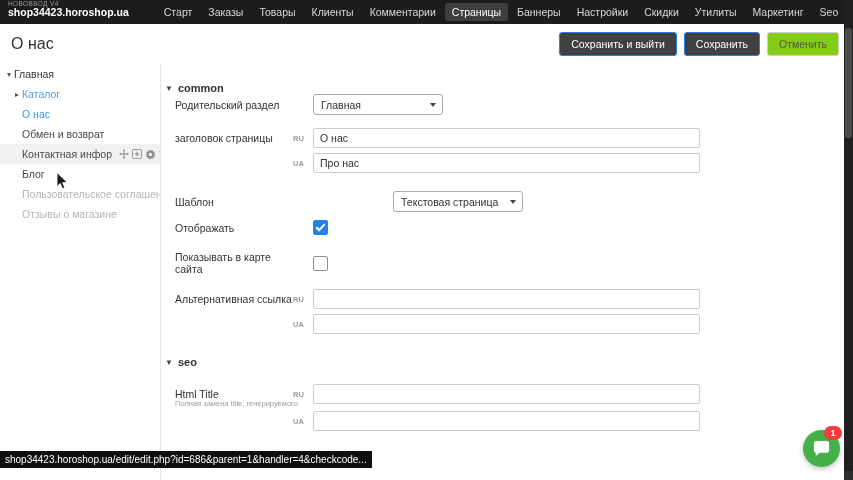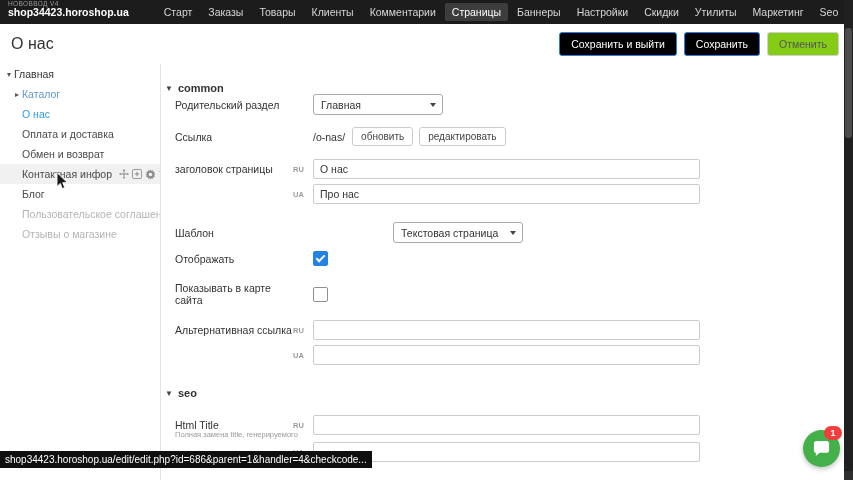--- a/index.html
+++ b/index.html
@@ -19,21 +19,21 @@
   .mi{font-size:10.5px;color:#d6d6d6;padding:3px 7px;border-radius:2px;cursor:pointer;white-space:nowrap;}
   .mi.active{background:#3d3d3d;color:#fff;}
   
   .pagehead{
     position:absolute;top:24px;left:0;width:844px;height:40px;background:#fff;
     display:flex;align-items:center;
   }
   .page-title{font-size:16px;font-weight:400;color:#333;margin:0 0 0 11px;}
   .actions{margin-left:auto;display:flex;gap:7px;margin-right:5px;}
   .btn{font-family:"Liberation Sans",sans-serif;font-size:10.5px;border-radius:3px;padding:5px 11px;cursor:pointer;border:1px solid transparent;}
-  .btn.primary{background:#000000;border-color:#2b7de9;color:#fff;}
+  .btn.primary{background:#404040;border-color:#2b7de9;color:#fff;}
   .btn.ghost{background:#84cc16;border:1px solid #cfcfcf;color:#555;}
   
   .sidebar{position:absolute;top:64px;left:0;width:160px;bottom:0;background:#fff;font-size:10.5px;}
   .vdivider{position:absolute;top:64px;left:160px;width:1px;bottom:0;background:#e4e4e4;}
   .tree-item{height:20px;display:flex;align-items:center;cursor:pointer;color:#4a4a4a;white-space:nowrap;}
   .tree-item .caret{width:10px;text-align:center;color:#555;font-size:8px;}
   .tree-item.root{padding-left:4px;color:#333;}
   .tree-item.child{padding-left:22px;}
   .tree-item.child.with-caret{padding-left:12px;}
   .tree-item.cat{color:#5b9bd5;}
@@ -115,23 +115,20 @@
     <span>Главная</span>
   </div>
   <div class="tree-item child with-caret cat">
     <span class="caret">▸</span>
     <span>Каталог</span>
   </div>
   <div class="tree-item child selected">
     <span>О нас</span>
   </div>
   <div class="tree-item child">
-    <span>Оплата и доставка</span>
-  </div>
-  <div class="tree-item child">
     <span>Обмен и возврат</span>
   </div>
   <div class="tree-item child hovered">
     <span>Контактная инфор</span>
     <span class="row-icons">
       <svg width="10" height="10" viewBox="0 0 11 11">
           <path d="M5.5 0 L7 2 H6 V5 H9 V4 L11 5.5 L9 7 V6 H6 V9 H7 L5.5 11 L4 9 H5 V6 H2 V7 L0 5.5 L2 4 V5 H5 V2 H4 Z" fill="#8d8d8d"></path>
         </svg>
       <svg width="10" height="10" viewBox="0 0 11 11">
           <rect x="0.5" y="0.5" width="10" height="10" rx="1.5" fill="none" stroke="#8d8d8d"></rect>
@@ -175,27 +172,20 @@
   <div class="form-row" style="">
     <span class="f-label">Родительский раздел</span>
     <span class="lang"></span>
     <span class="select-wrap">
       <select>
         <option>Главная</option>
       </select>
     </span>
   </div>
 
-  <div class="form-row" style="margin-top:12px;">
-    <span class="f-label">Ссылка</span>
-    <span class="lang"></span>
-    <span class="link-text">/o-nas/</span>
-    <button class="btn small" style="margin-right:6px;">обновить</button>
-    <button class="btn small">редактировать</button>
-  </div>
 
   <div class="form-row" style="margin-top:13px;">
     <span class="f-label">заголовок страницы</span>
     <span class="lang">RU</span>
     <input class="txt" type="text" value="О нас" style="">
   </div>
   <div class="form-row" style="margin-top:5px;">
     <span class="f-label"></span>
     <span class="lang">UA</span>
     <input class="txt" type="text" value="Про нас" style="">

